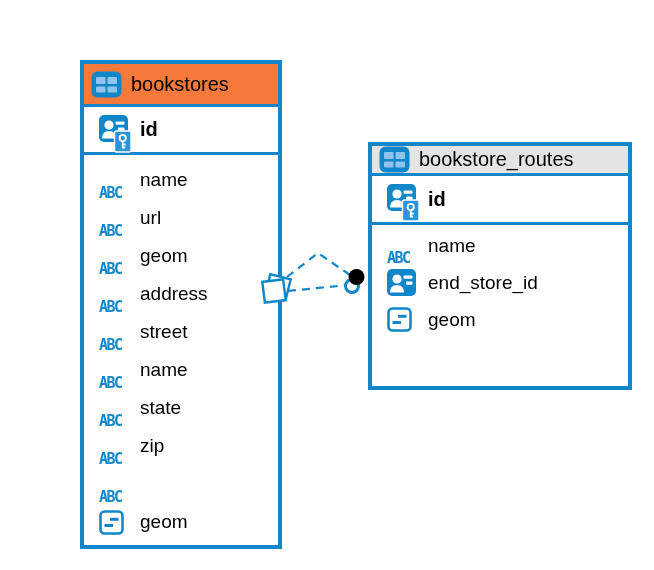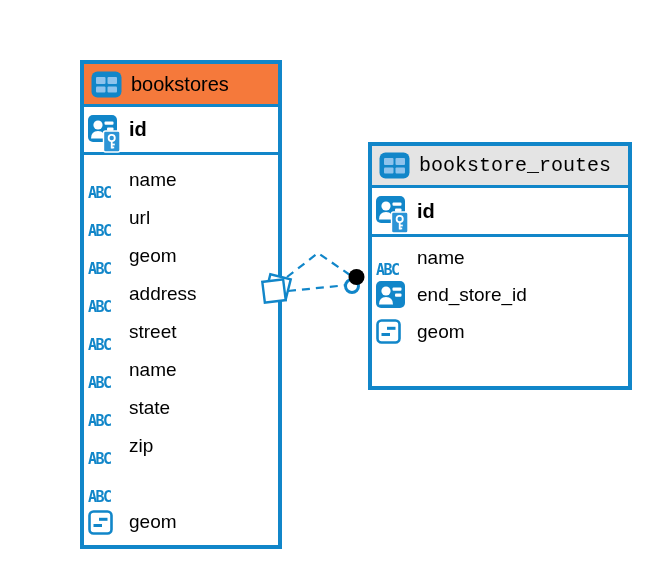--- a/index.html
+++ b/index.html
@@ -9,33 +9,33 @@
 
   .erd-table { position:absolute; background:#fff; border:4px solid var(--blue,#1186c9); }
   #table-0 { left:80px; top:60px; width:202px; height:489px; }
   #table-1 { left:368px; top:142px; width:264px; height:248px; }
 
   .erd-header { display:flex; align-items:center; gap:9px; padding:0 7px;
                 border-bottom:3px solid var(--blue,#1186c9); font-size:20px;
                 background:var(--gray,#e4e4e4); white-space:nowrap; }
   .erd-table.selected .erd-header { background:var(--orange,#f5793b); }
   #table-0 .erd-header { height:43px; }
-  #table-1 .erd-header { height:42px;font-family:Liberation Mono, monospace; }
+  #table-1 .erd-header { height:30px; }
 
   .pk-section { border-bottom:3px solid var(--blue,#1186c9); }
   .pk-section .erd-row { font-weight:bold; font-size:20px; }
   #table-0 .pk-section .erd-row { height:45px; }
   #table-1 .pk-section .erd-row { height:46px; }
 
   .cols-section { padding-top:6px; }
   #table-1 .cols-section { padding-top:2px; }
   #table-0 .cols-section .erd-row { height:38px; }
   #table-1 .cols-section .erd-row { height:37px; }
 
-  .erd-row { display:flex; align-items:center; gap:8px; padding:0 4px; font-size:19px; white-space:nowrap; }
+  .erd-row { display:flex; align-items:center; gap:8px; padding:0 15px; font-size:19px; white-space:nowrap; }
 
   .icon { display:flex; align-items:center; width:33px; flex:none; }
   .table-glyph { width:31px; }
   .abc-icon { font-family:"DejaVu Sans Mono", monospace; font-weight:bold; font-size:15px;
               letter-spacing:-1.5px; color:var(--blue,#1186c9); display:inline-block;margin-top:25px; }
 
   .relationship { position:absolute; left:0; top:0; pointer-events:none; }
   .dash { stroke:var(--blue,#1186c9); stroke-width:2.2; stroke-dasharray:8 6; fill:none; }
   .sq   { fill:#fff; stroke:var(--blue,#1186c9); stroke-width:2.4; }
   .ring { fill:#fff; stroke:var(--blue,#1186c9); stroke-width:3; }

